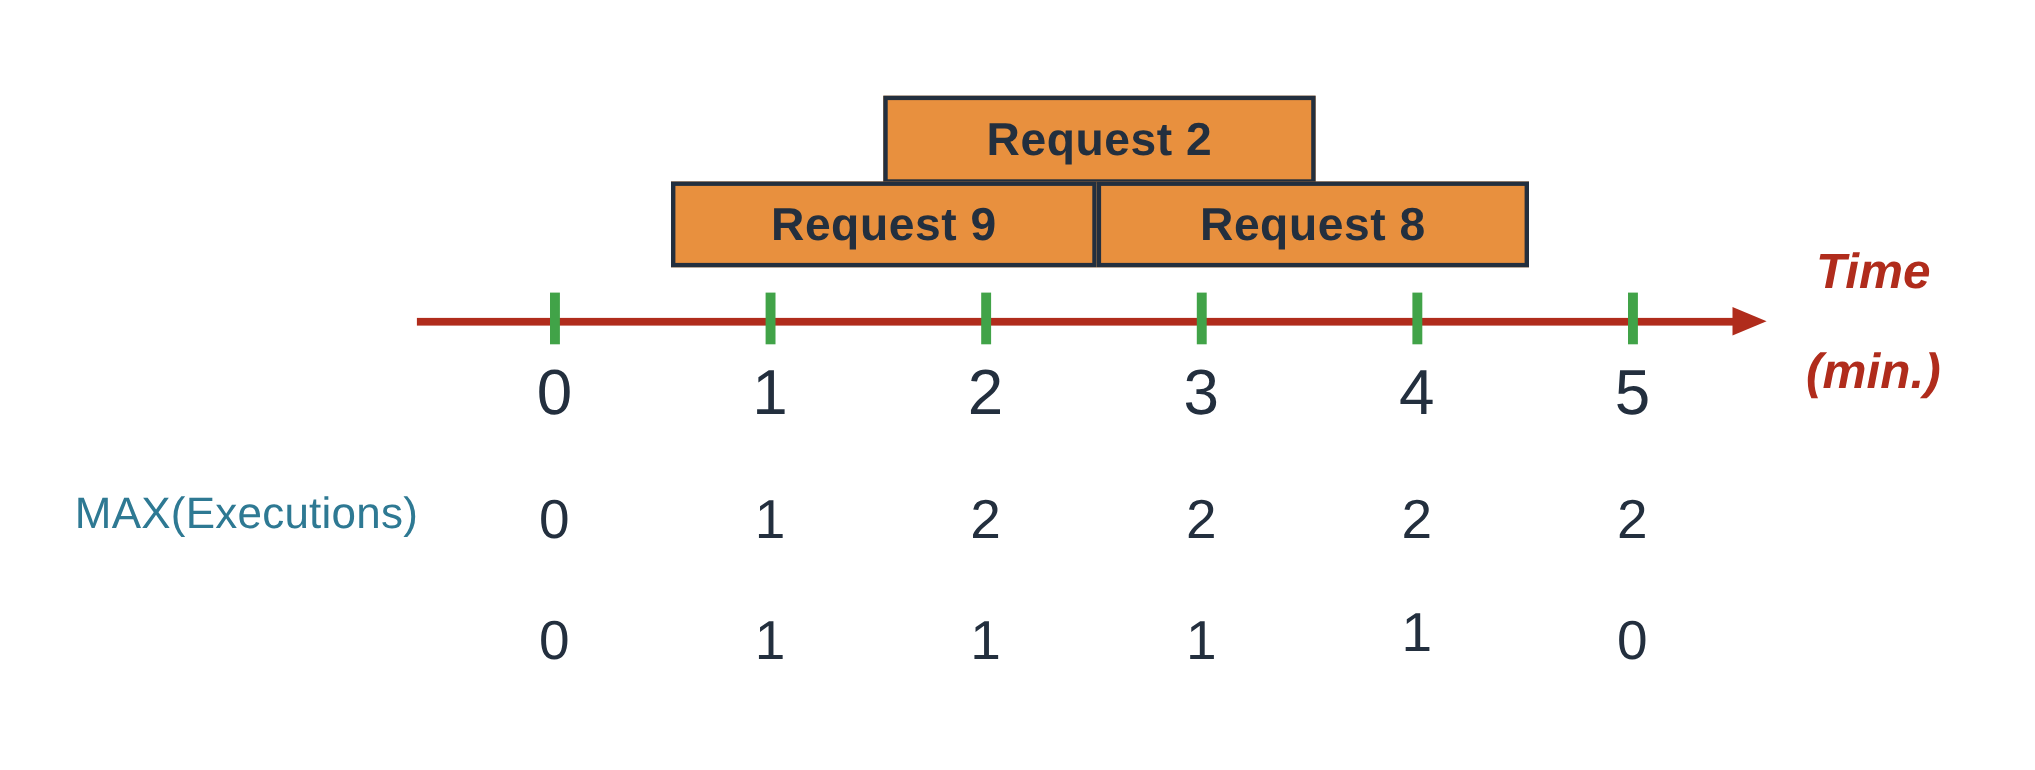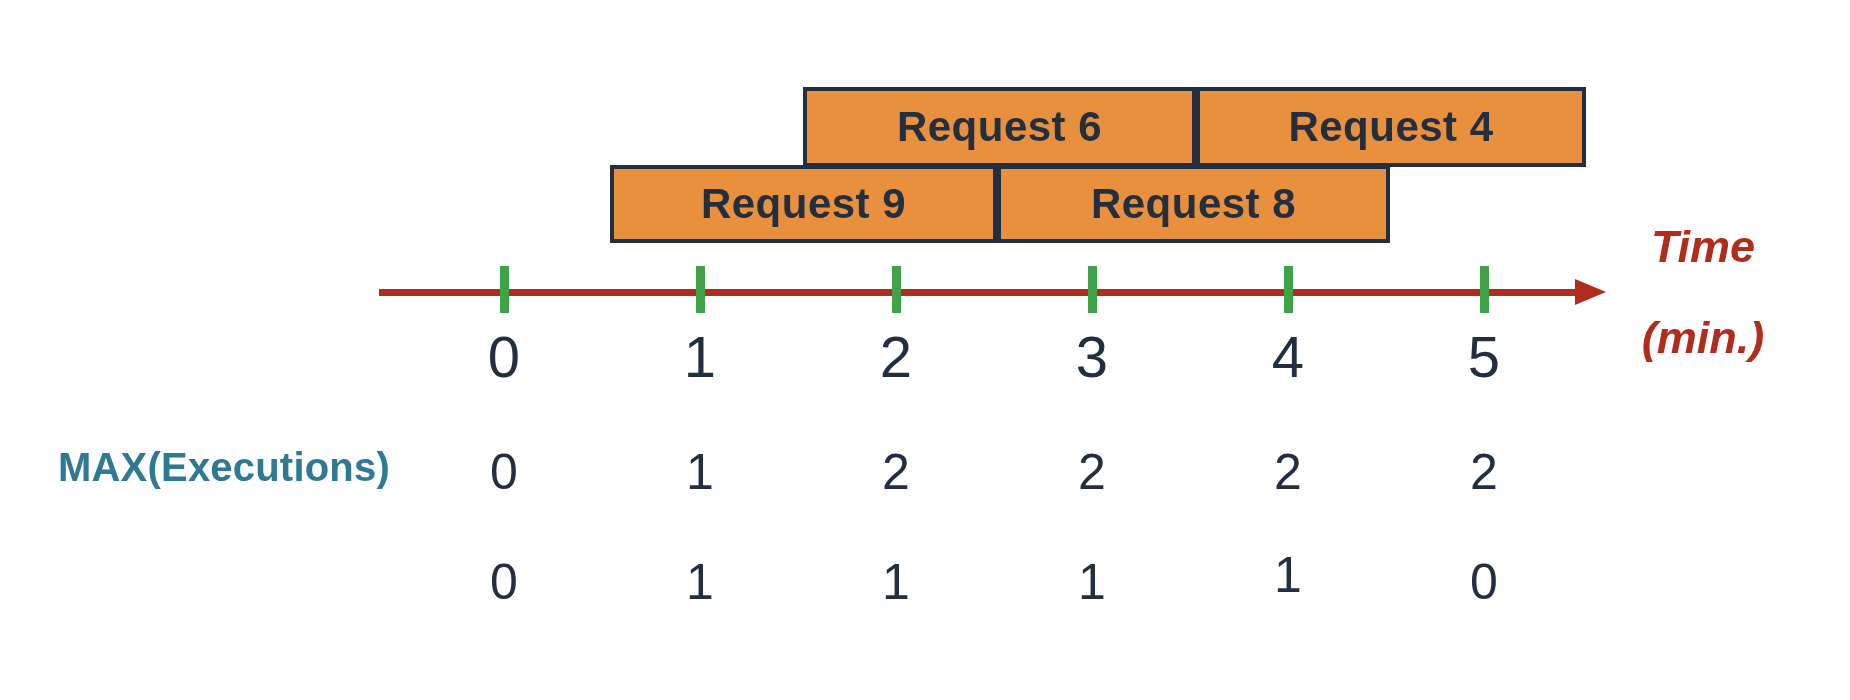--- a/index.html
+++ b/index.html
@@ -80,21 +80,21 @@
   .time-label.line1 { left: 1618px; top: 221px; }
   .time-label.line2 { left: 1618px; top: 312px; }
 
   
   .metric-label {
     position: absolute;
     left: 58px;
     width: 322px;
     text-align: right;
     font-size: 40px;
-    font-weight: 700;
+    font-weight: 400;
     color: var(--teal, #2e7993);
     letter-spacing: 0.2px;
   }
   .metric-label.row-max { top: 445px; }
   .metric-label.row-sum { top: 558px; }
 
   .metric-value {
     position: absolute;
     width: 120px;
     text-align: center;
@@ -114,24 +114,21 @@
   .row-max-val { top: 444px; }
   .row-sum-val { top: 554px; }
   .row-sum-val.raised { top: 547px; }
 </style>
 </head>
 <body>
 
 <div class="stage">
 
   <div class="bar bar-r2">
-    <span class="bar-label">Request 6</span>
-  </div>
-  <div class="bar bar-r4">
-    <span class="bar-label">Request 4</span>
+    <span class="bar-label">Request 2</span>
   </div>
 
   <div class="bar bar-r1">
     <span class="bar-label">Request 9</span>
   </div>
   <div class="bar bar-r3">
     <span class="bar-label">Request 8</span>
   </div>
 
   <div class="axis-line"></div>

